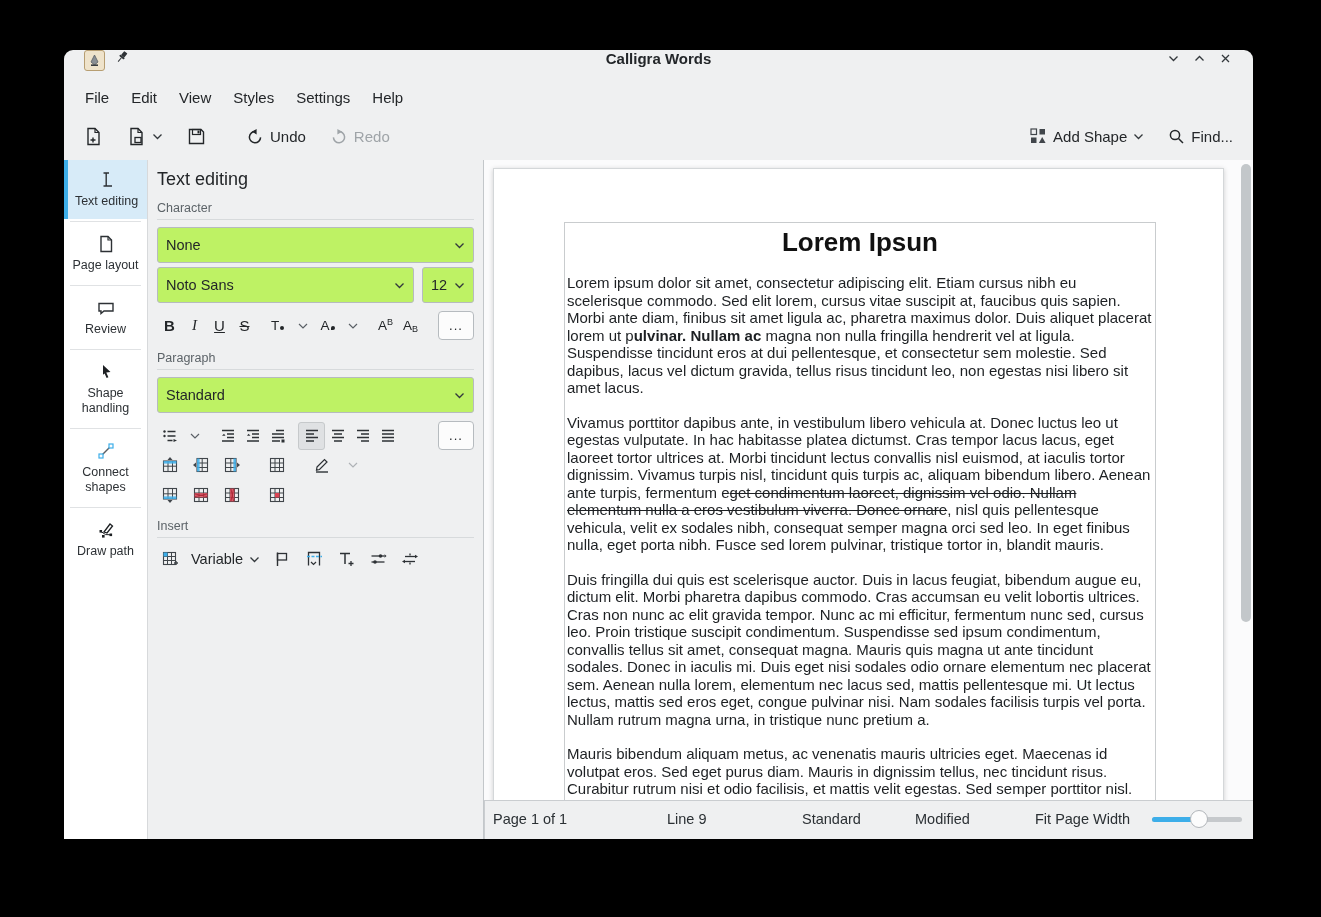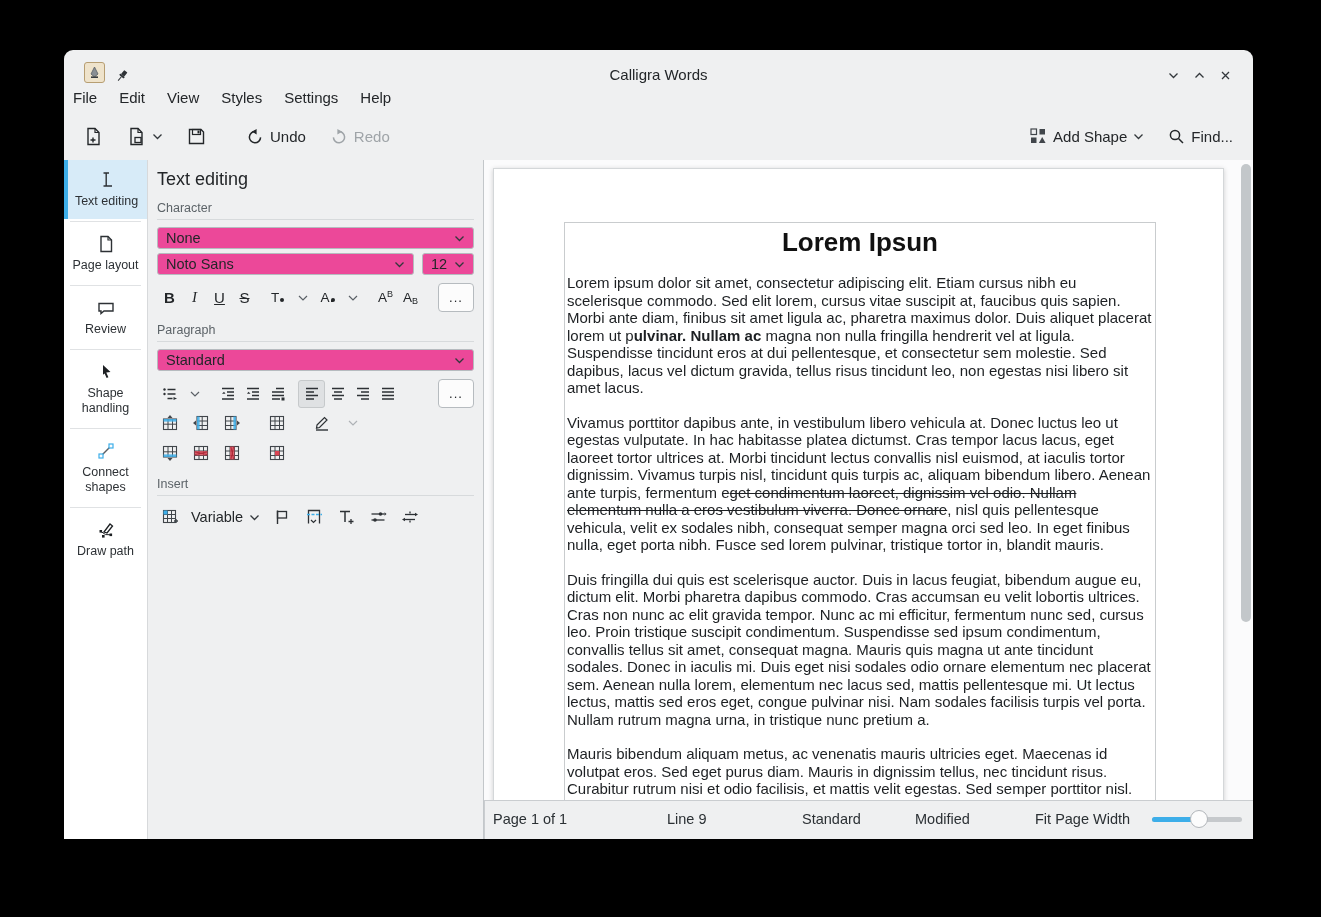--- a/index.html
+++ b/index.html
@@ -1,49 +1,49 @@
 <!DOCTYPE html>
 <html><head>
 <meta charset="utf-8">
 <style>
   html,body{margin:0;padding:0;}
   body{width:1321px;height:917px;background:#000;position:relative;overflow:hidden;
        font-family:"Liberation Sans","DejaVu Sans",sans-serif;color:#232629;}
   .window{position:absolute;left:64px;top:50px;width:1189px;height:789px;background:#eff0f1;
           border-radius:9px 9px 0 0;overflow:hidden;display:flex;flex-direction:column;}
   
-  .titlebar{height:33px;position:relative;display:flex;align-items:flex-end;padding:0 20px;flex:0 0 auto;}
+  .titlebar{height:33px;position:relative;display:flex;align-items:flex-start;padding:0 20px;flex:0 0 auto;font-weight:bold;}
   .appicon{width:19px;height:19px;border-radius:3px;background:#efe3cb;border:1px solid #b79e72;
            display:flex;align-items:center;justify-content:center;}
   .pin{margin-left:10px;display:flex;align-items:center;}
   .wtitle{position:absolute;left:0;right:0;text-align:center;font-size:15px;color:#232629;}
   .winbtns{margin-left:auto;display:flex;gap:10px;z-index:2;}
   .winbtn{width:16px;height:16px;display:flex;align-items:center;justify-content:center;}
   
-  .menubar{height:29px;display:flex;align-items:center;gap:4px;flex:0 0 auto;}
+  .menubar{height:29px;display:flex;align-items:center;padding-left:12px;gap:4px;flex:0 0 auto;}
   .menuitem{font-size:15px;padding:3px 9px;border-radius:3px;}
   
   .toolbar{height:48px;display:flex;align-items:center;padding:0 14px;flex:0 0 auto;font-size:15px;}
   .tbtn{display:flex;align-items:center;gap:6px;padding:5px 6px;border-radius:3px;}
   .tbtn.disabled{color:#9fa4a8;}
   .tb-gap{width:12px;}
   .tb-spacer{flex:1;}
   .chev{display:inline-block;}
   
   .main{flex:1;display:flex;min-height:0;}
   .tabstrip{width:83px;background:#ffffff;border-right:1px solid #d7d9db;display:flex;flex-direction:column;}
   .tab{display:flex;flex-direction:column;align-items:center;justify-content:center;gap:4px;
        padding:10px 2px;font-size:12.5px;line-height:15px;text-align:center;color:#2d3135;}
   .tab.active{background:#d7ebf8;border-left:4px solid #3daee9;padding-left:0;}
   .tabdiv{height:1px;background:#e0e2e4;margin:2px 6px;}
   
   .options{width:336px;background:#eff0f1;border-right:1px solid #c3c7ca;padding:0 9px;box-sizing:border-box;overflow:hidden;}
   .ptitle{font-size:18px;font-weight:500;margin:9px 0 2px 0;}
   .sect{margin:11px 0 7px 0;font-size:12.5px;color:#5c6368;border-bottom:1px solid #d7dadc;padding-bottom:4px;}
-  .combo{height:22px;background:#ec4899;border:1px solid #b6bbbf;border-radius:3px;display:flex;
+  .combo{height:36px;background:#bef264;border:1px solid #b6bbbf;border-radius:3px;display:flex;
          align-items:center;padding:0 8px;font-size:14.5px;box-sizing:border-box;}
   .combo .cval{flex:1;white-space:nowrap;overflow:hidden;}
   .comborow{display:flex;gap:8px;margin-top:4px;}
   .iconrow{display:flex;align-items:center;margin-top:8px;}
   .ibtn{min-width:25px;height:26px;display:flex;align-items:center;justify-content:center;border-radius:3px;}
   .ibtn.activebtn{background:#dfe1e3;border:1px solid #c6c9cb;}
   .morebtn{margin-left:auto;width:34px;height:27px;background:#fcfcfc;border:1px solid #b6bbbf;border-radius:4px;
            display:flex;align-items:center;justify-content:center;font-size:13px;letter-spacing:1px;color:#232629;}
   .fmt{font-size:15px;}
   .fmt-b{font-weight:bold;}

